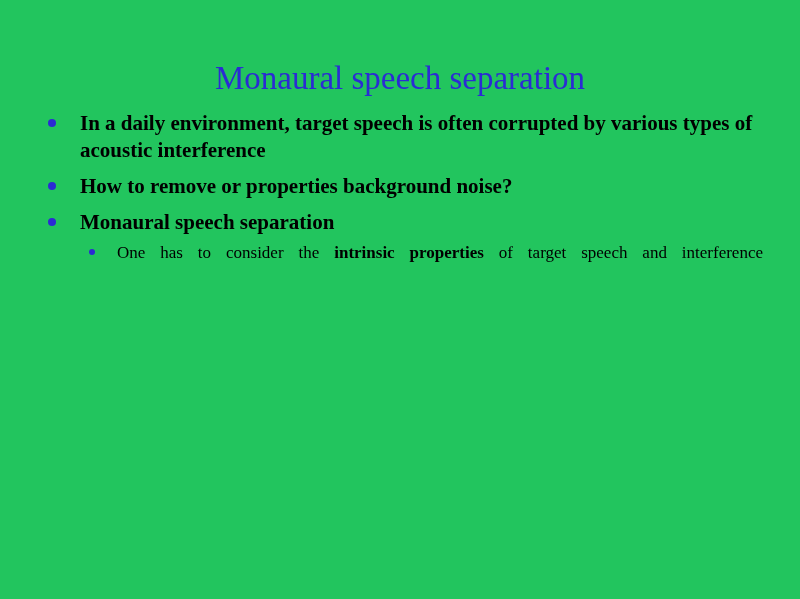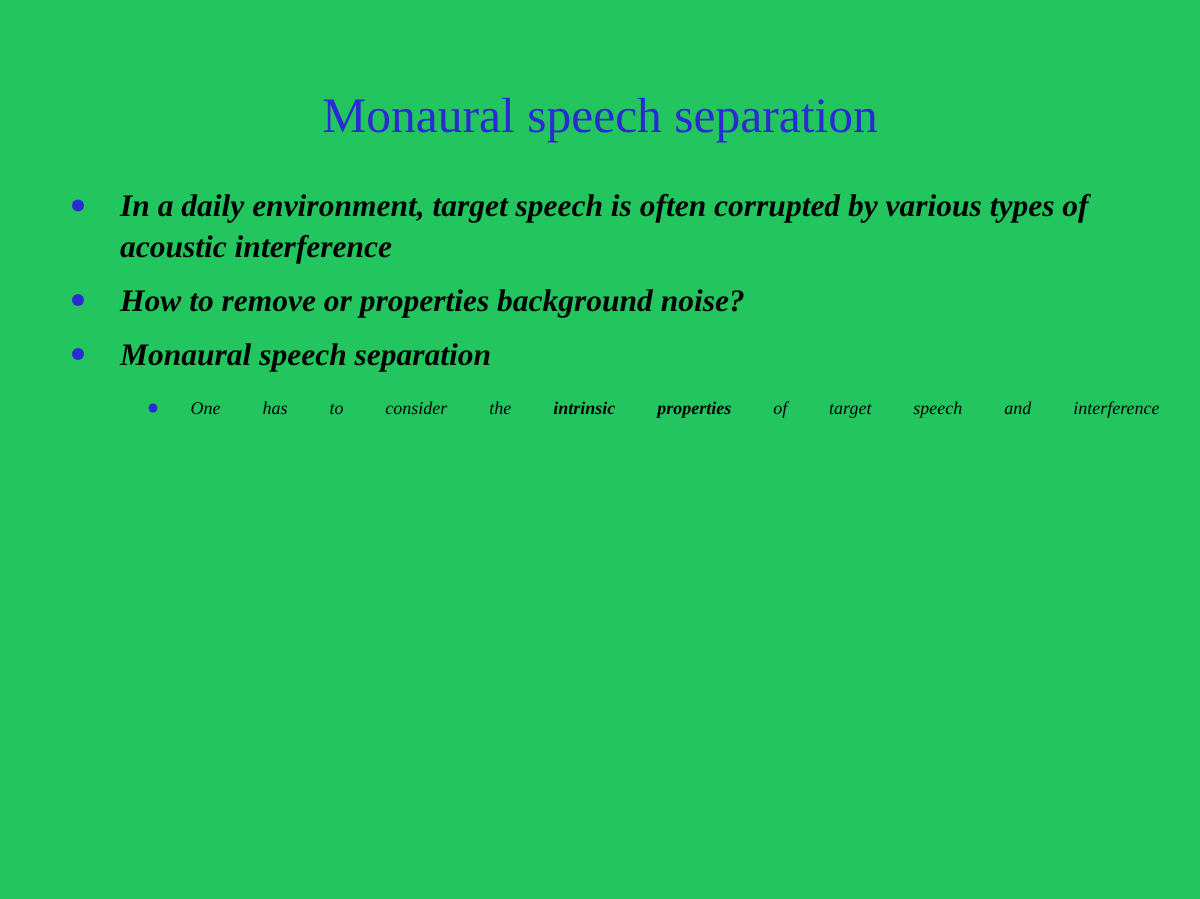--- a/index.html
+++ b/index.html
@@ -35,24 +35,23 @@
     font-size: 33px;
     font-weight: normal;
     line-height: 40px;
     letter-spacing: 0px;
     white-space: nowrap;
   }
 
   
   .body-area {
     position: absolute;
-    top: 124px;
+    top: 110px;
     left: 44px;
     width: 730px;
-    font-style: italic;
   }
 
   ul.level1 {
     list-style: none;
     margin: 0;
     padding: 0;
   }
 
   li.l1-item {
     position: relative;
@@ -84,24 +83,24 @@
   
   ul.level2 {
     list-style: none;
     margin: 5px 0 0 0;
     padding: 0;
   }
 
   li.l2-item {
     position: relative;
     padding-left: 36px;
-    margin: 11px;
+    margin: 1px;
     color: #000000;
     font-family: "Liberation Serif", "DejaVu Serif", serif;
-    font-size: 12px;
+    font-size: 17px;
     font-weight: normal;
     line-height: 23px;
     text-align: justify;
     text-justify: inter-word;
   }
 
   li.l2-item > .bullet-dot-sm {
     position: absolute;
     left: 8px;
     top: 8px;

